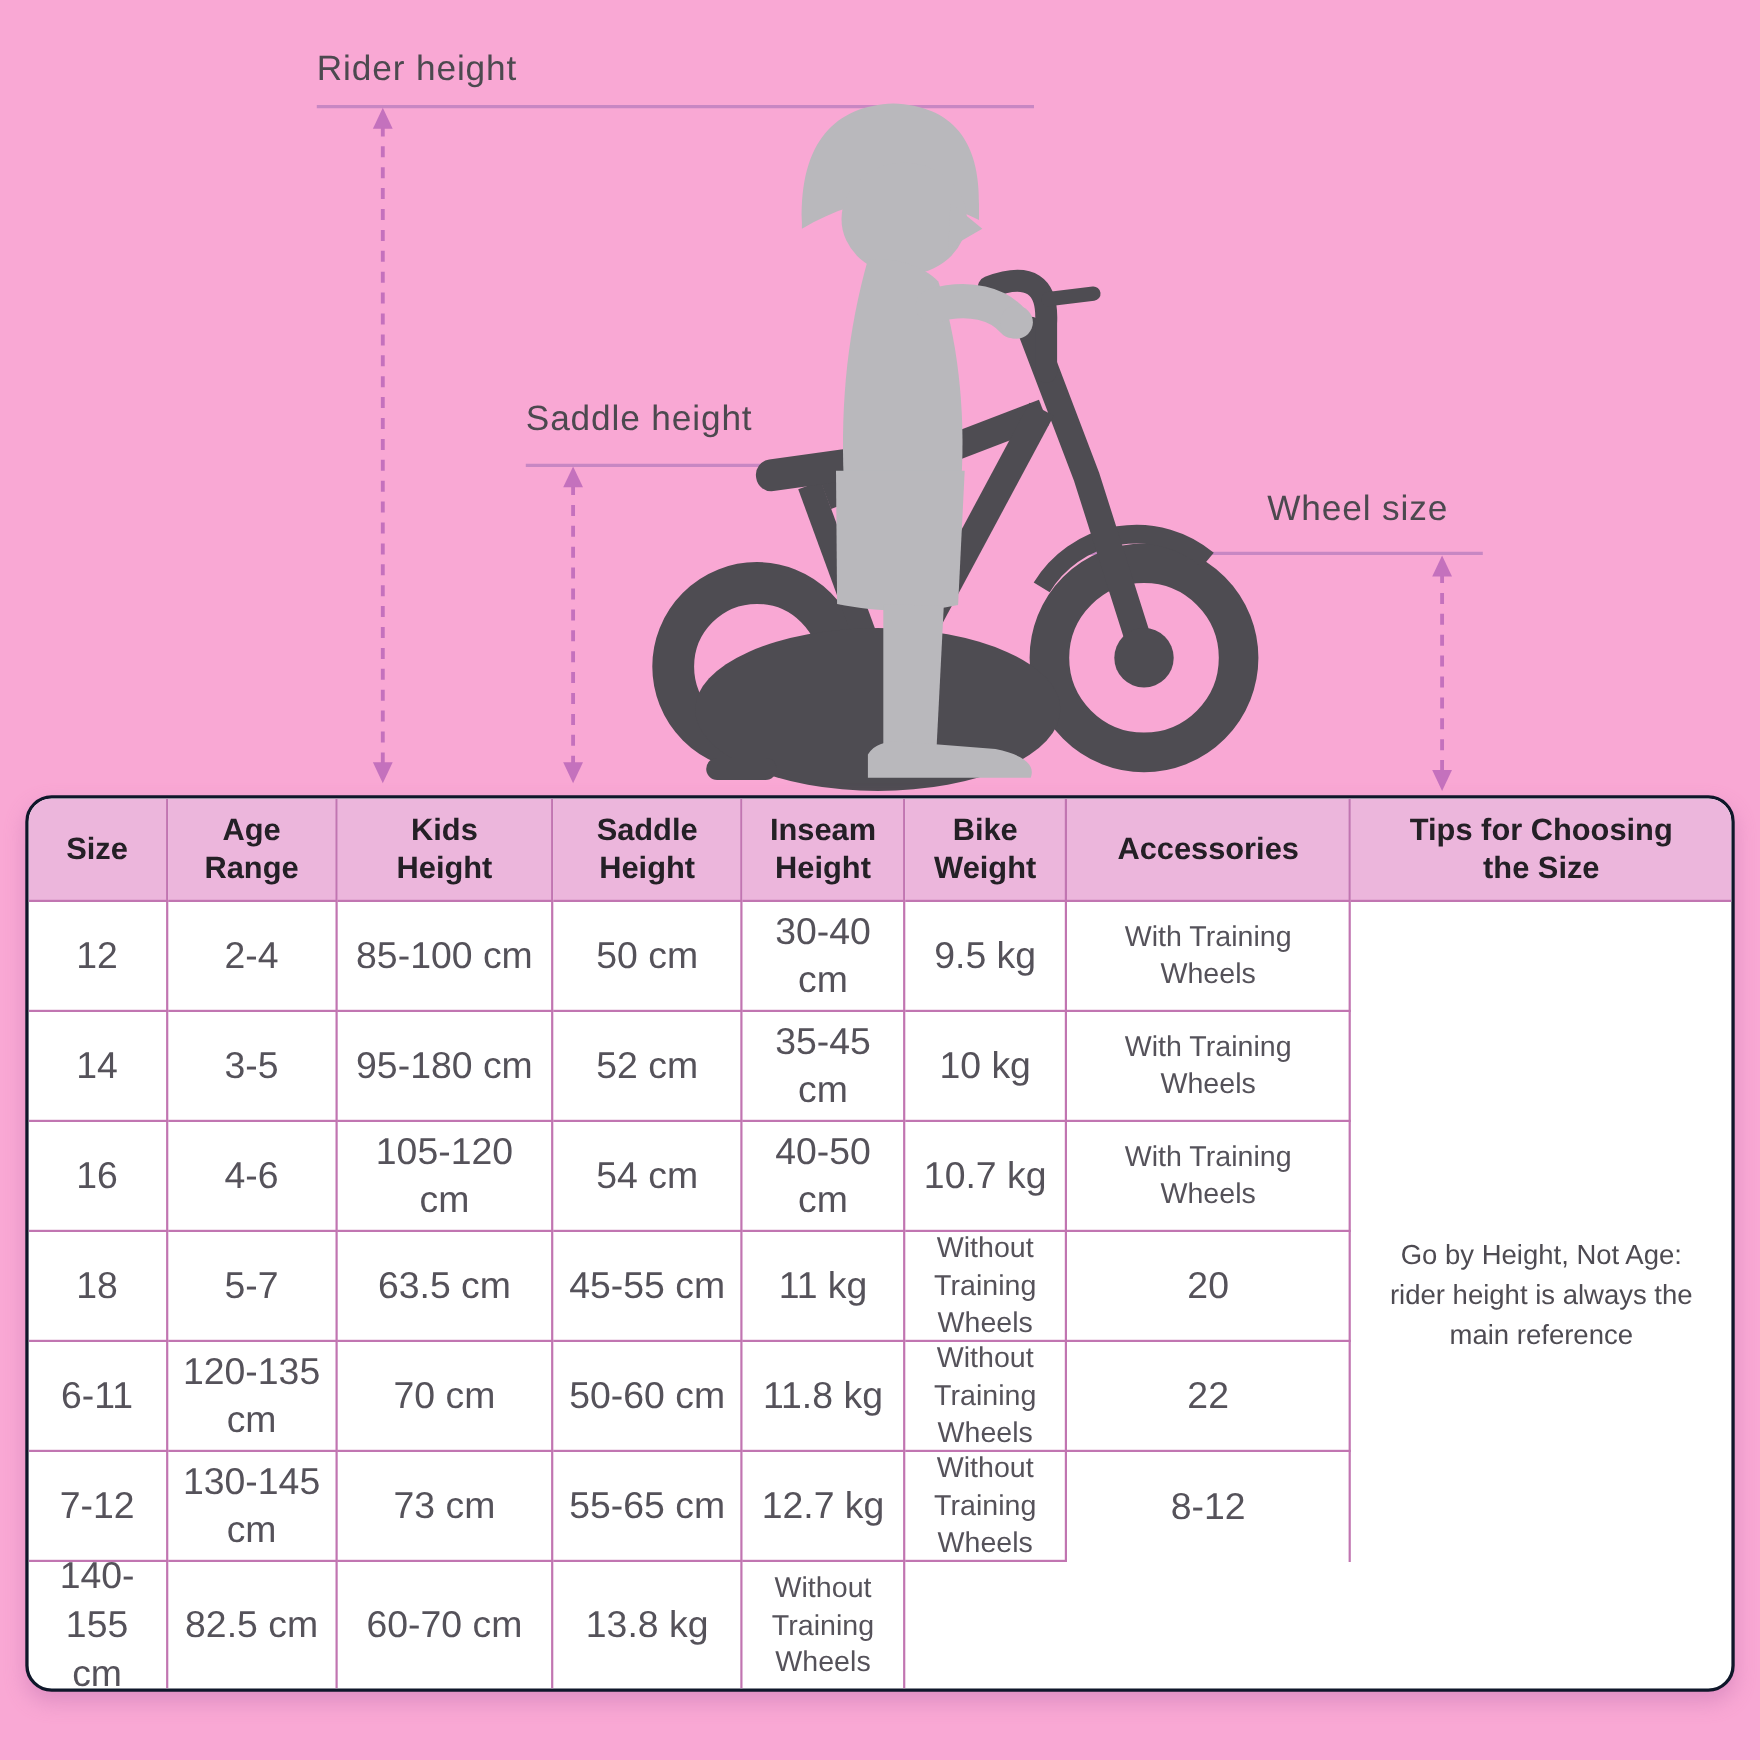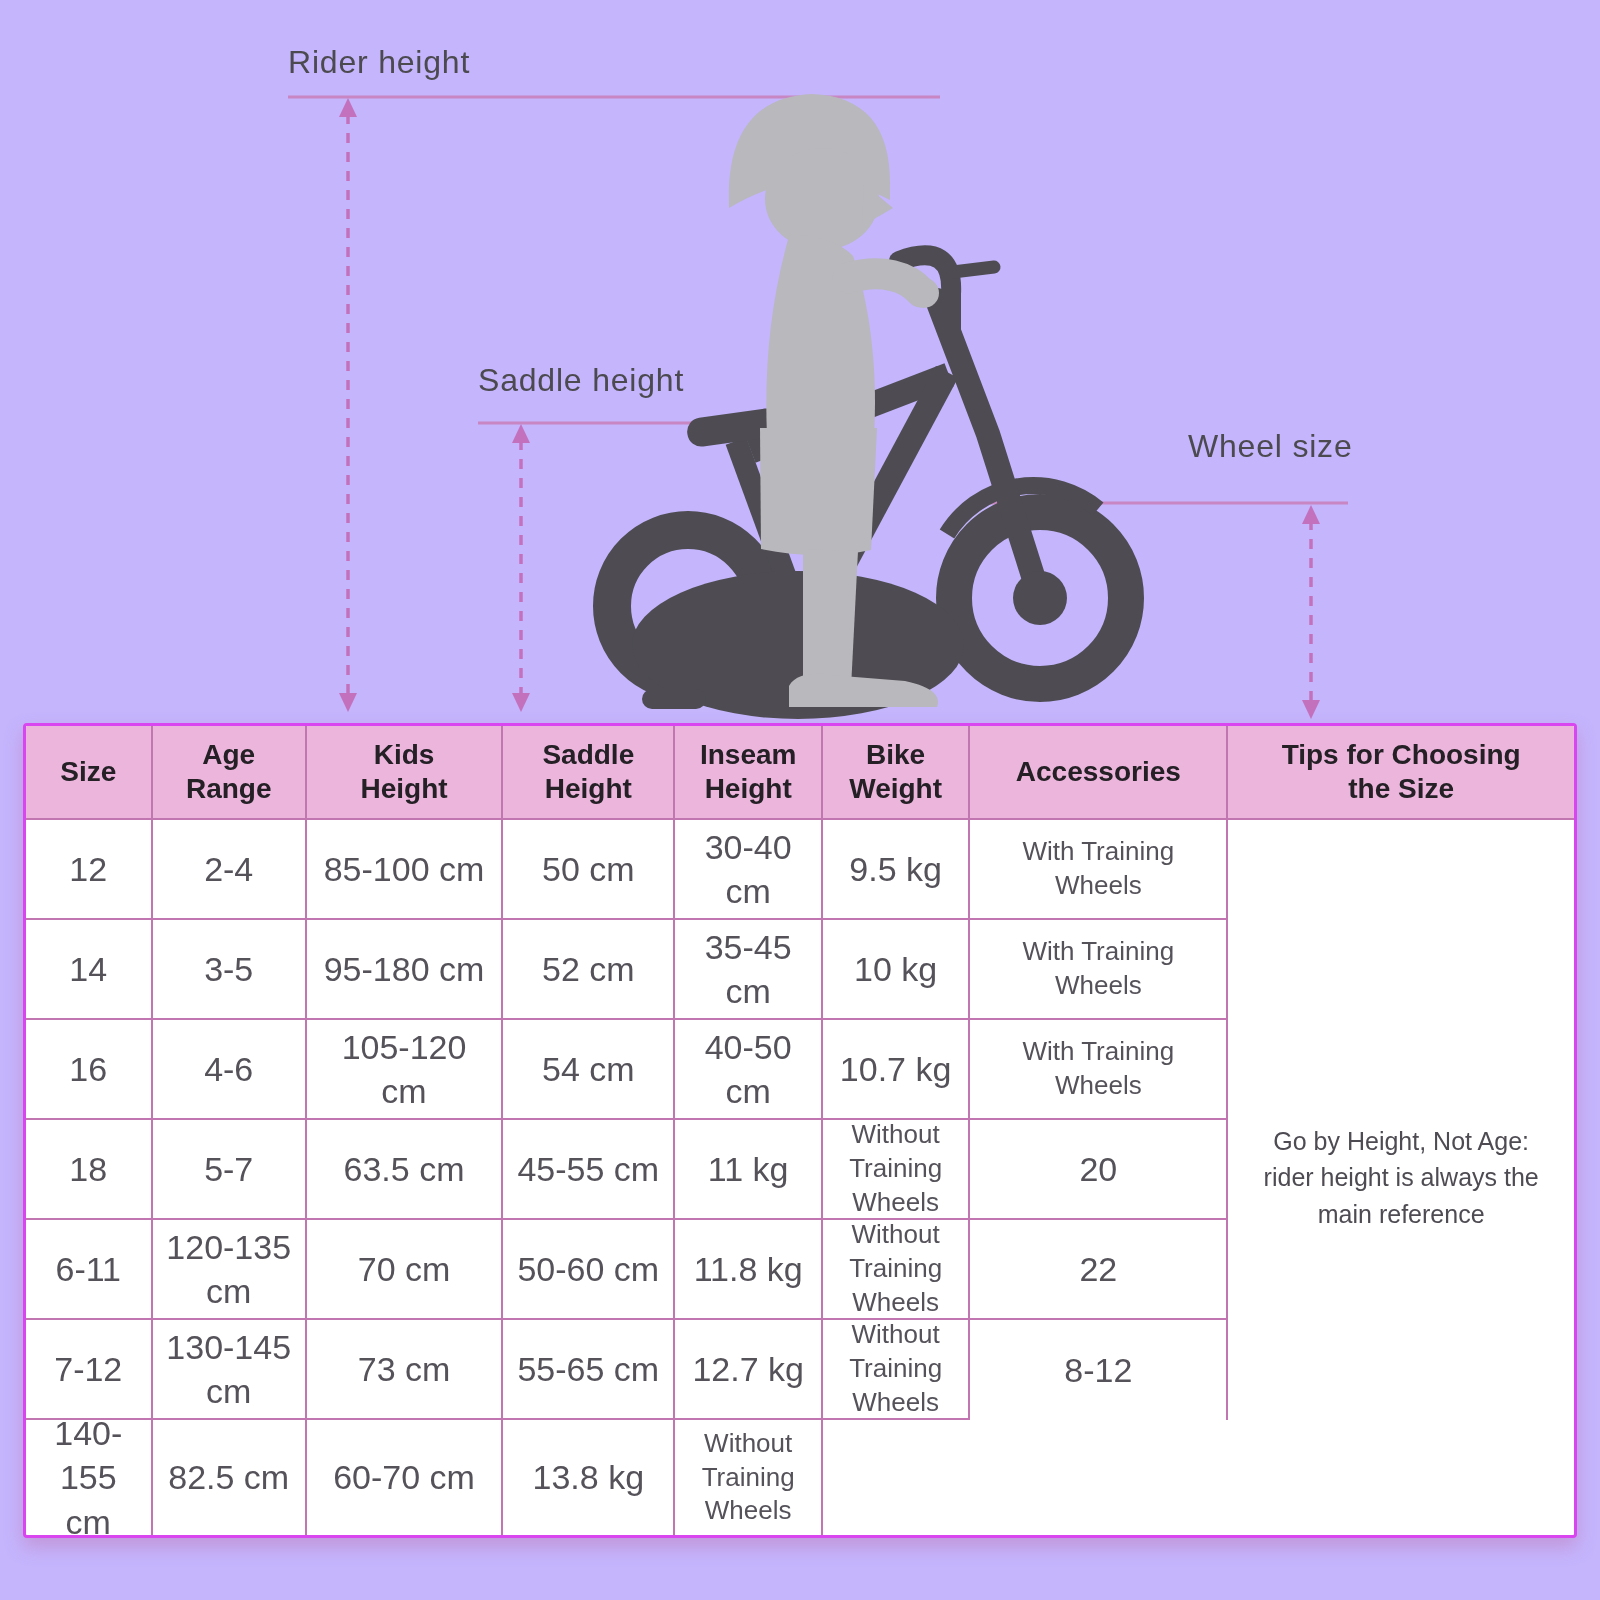--- a/index.html
+++ b/index.html
@@ -1,35 +1,35 @@
 <!DOCTYPE html>
 <html><head>
 <meta charset="utf-8">
 <style>
   html,body { margin:0; padding:0; }
   body {
     width:1600px; height:1600px; background:#ffffff;
     font-family:"Liberation Sans","DejaVu Sans",sans-serif;
   }
-  .stage { position:relative; width:1600px; height:1600px; overflow:hidden; background:#c4b5fd; }
+  .stage { position:relative; width:1600px; height:1600px; overflow:hidden; background:#f9a8d4; }
 
   .illustration { position:absolute; left:0; top:0; }
 
   .dim-label {
     position:absolute; color:#4c494f; font-size:32px; font-weight:500;
     letter-spacing:0.8px; white-space:nowrap;
   }
   .lbl-rider  { left:288px; top:44px; }
   .lbl-saddle { left:478px; top:362px; }
-  .lbl-wheel  { left:1152px; top:428px;margin-left:36px; }
+  .lbl-wheel  { left:1152px; top:444px; }
 
   .size-table {
     position:absolute; left:23px; top:723px; width:1554px; height:815px;
     box-sizing:border-box; background:#ffffff;
-    border:3px solid #d946ef; border-radius:4px; overflow:hidden;
+    border:3px solid #0f172a; border-radius:24px; overflow:hidden;
     display:grid;
     grid-template-columns:127fr 155fr 197fr 173fr 148fr 148fr 259fr 347fr;
     grid-template-rows:94px repeat(6,100px) minmax(0,1fr);
     box-shadow:0 9px 18px rgba(193,114,176,0.45);
   }
   .cell {
     display:flex; align-items:center; justify-content:center; text-align:center;
     border-right:2px solid #c175b1; border-bottom:2px solid #c175b1;
     white-space:pre-line; padding:4px 10px; box-sizing:border-box;
   }

